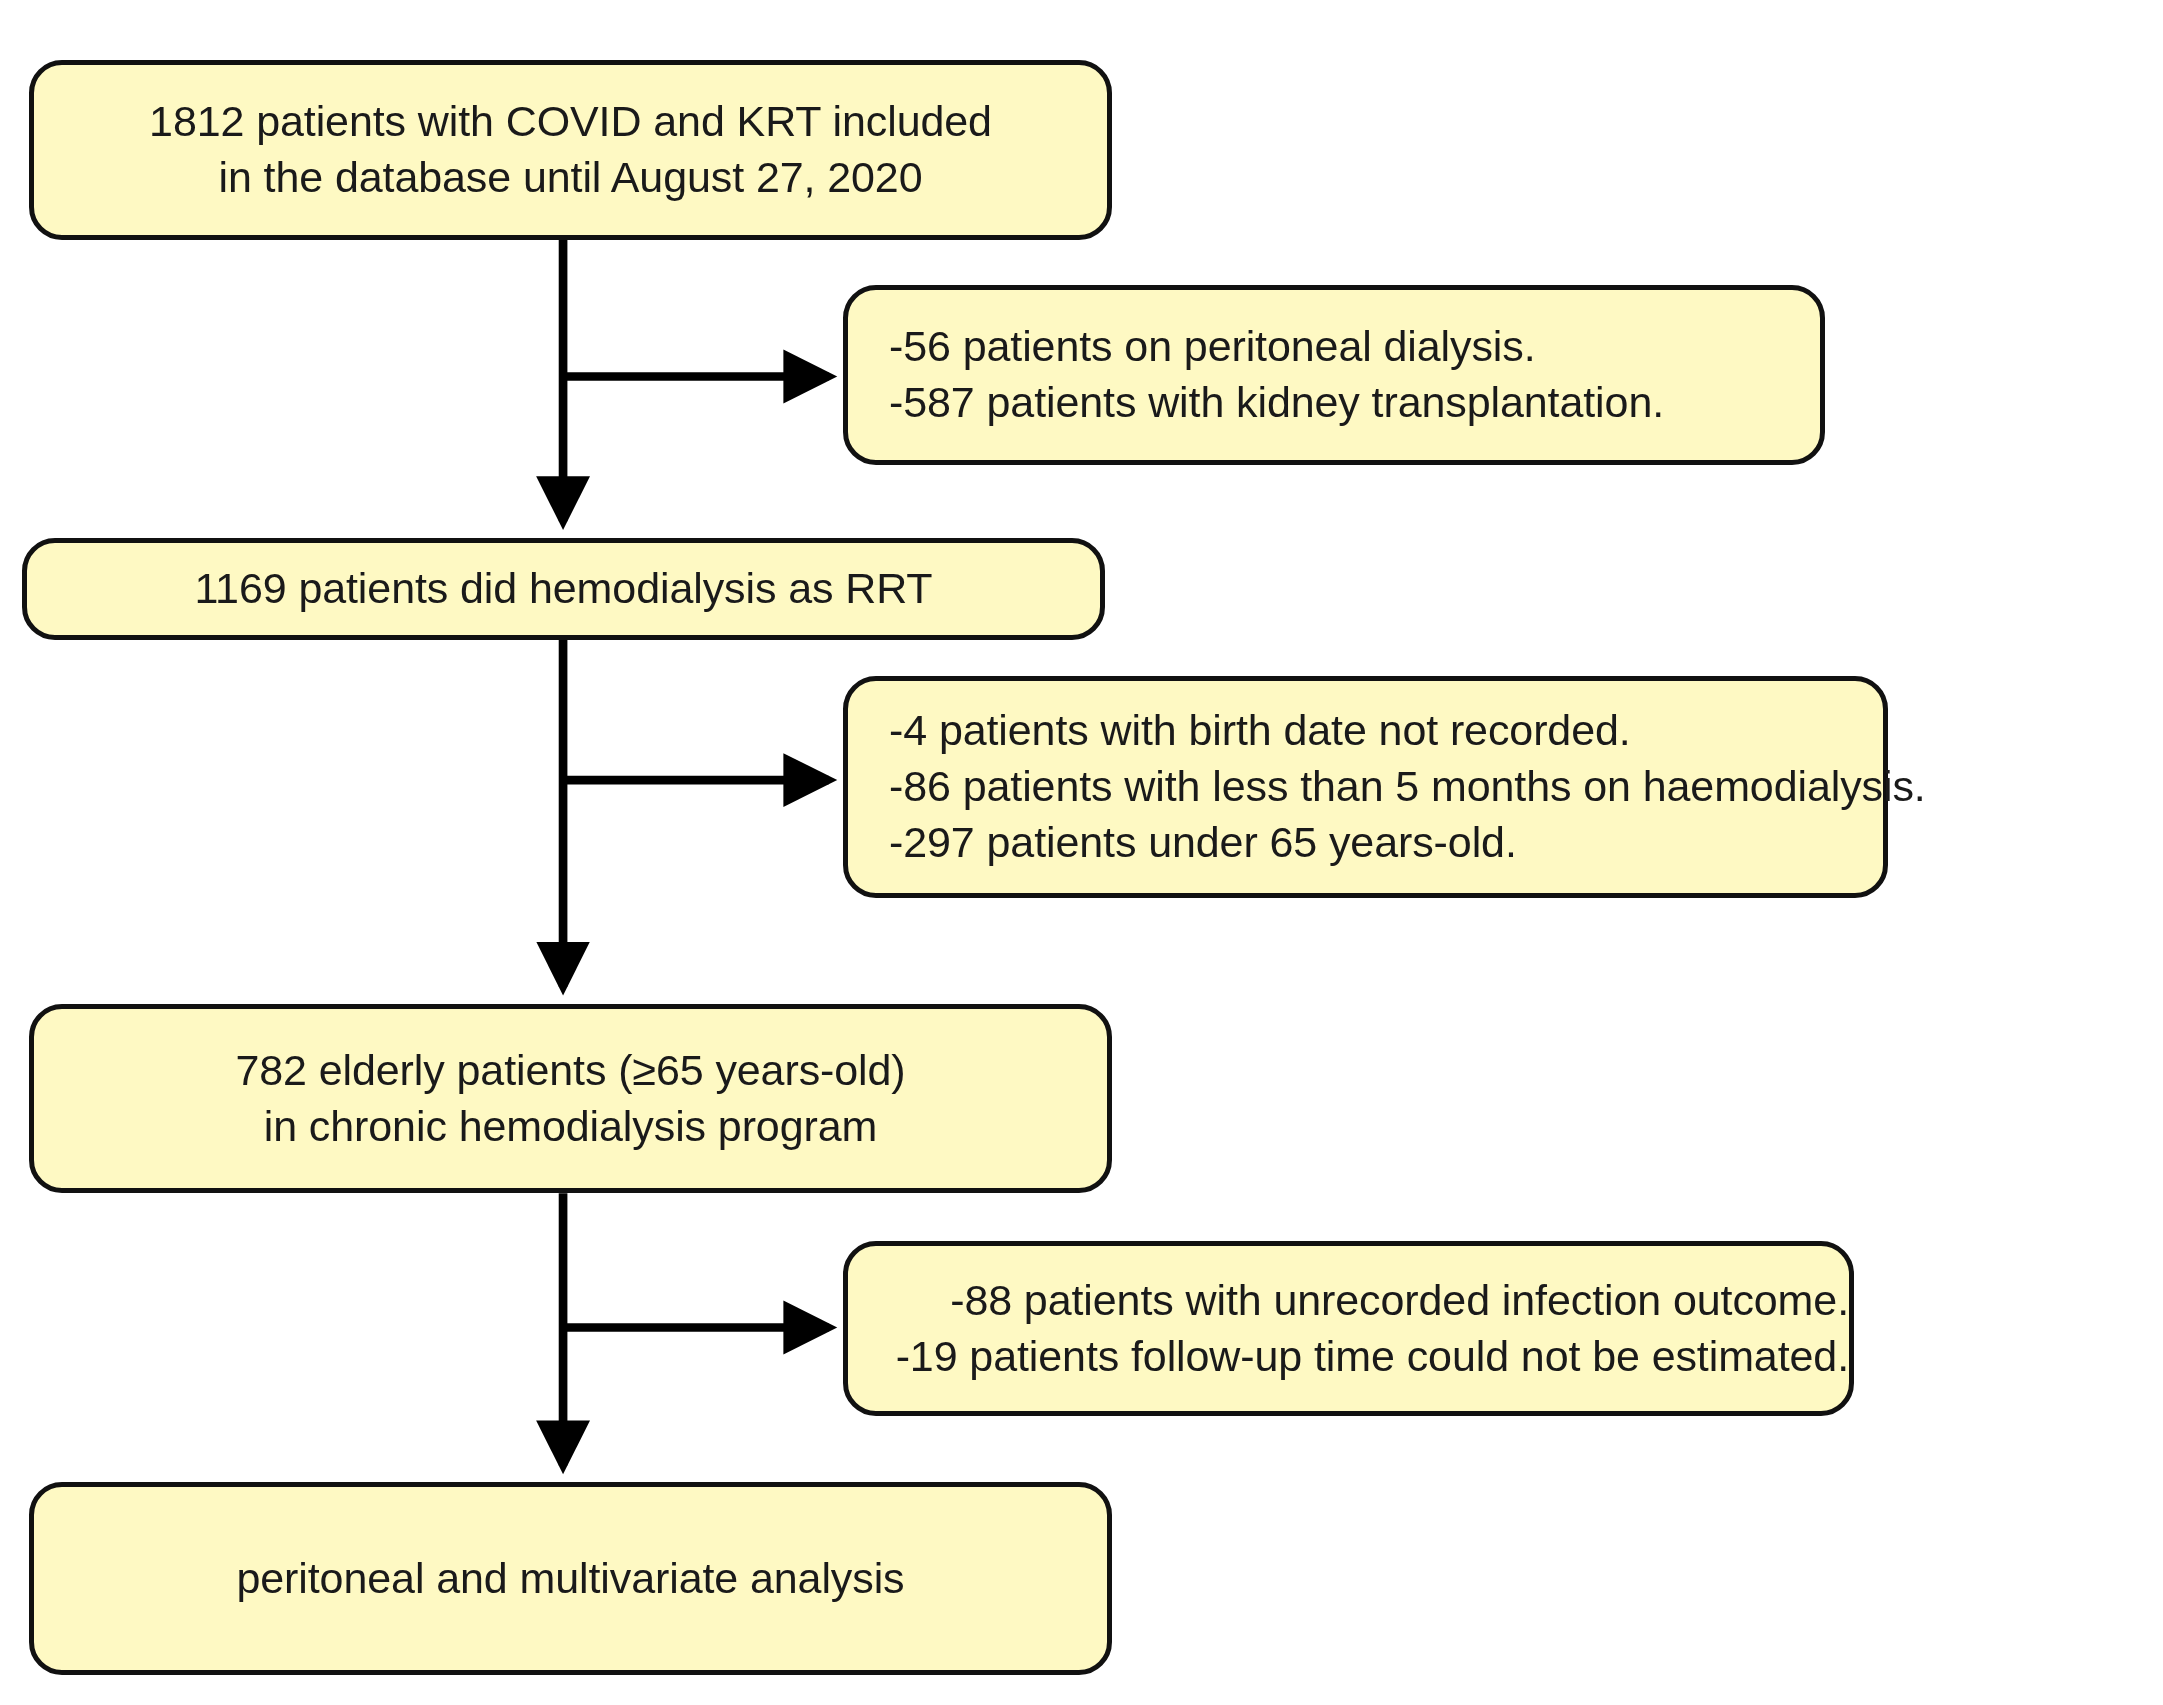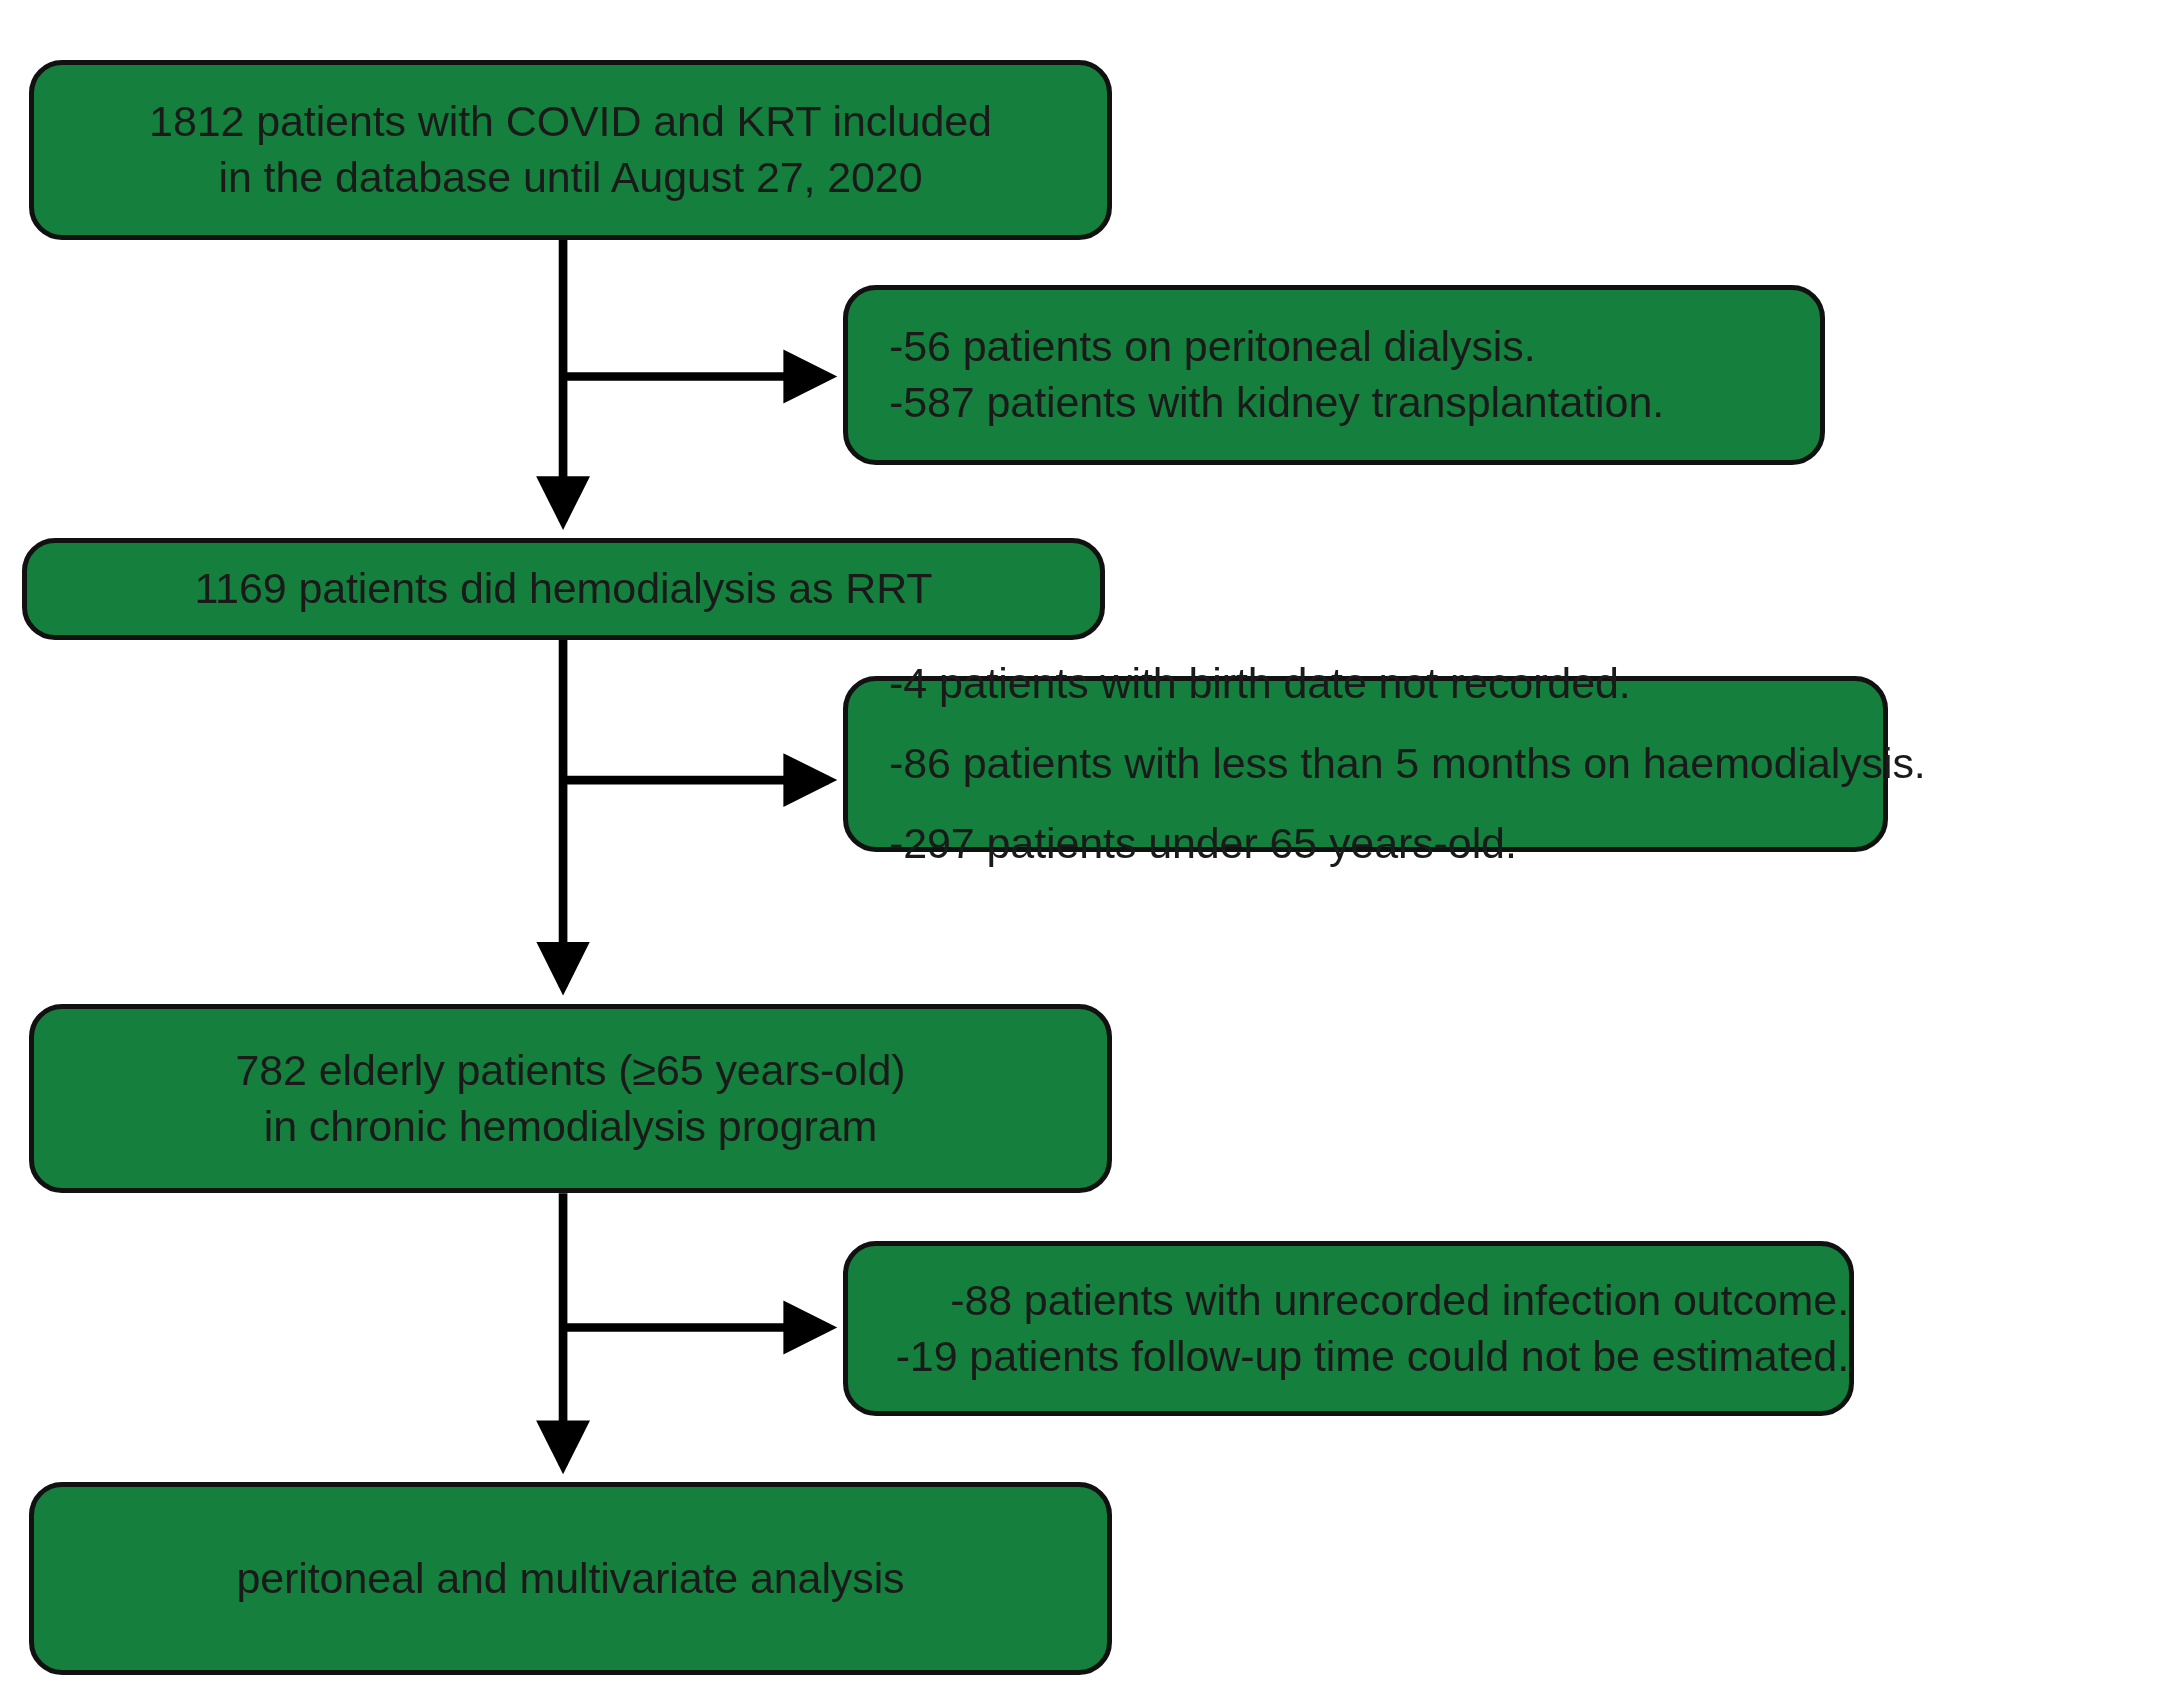--- a/index.html
+++ b/index.html
@@ -20,21 +20,21 @@
   .flow-svg {
     position: absolute;
     left: 0;
     top: 0;
     width: 2164px;
     height: 1705px;
   }
   .node {
     position: absolute;
     box-sizing: border-box;
-    background: #15803d;
+    background: #fef9c3;
     border: 5.8px solid #111111;
     border-radius: 33px;
     display: flex;
     flex-direction: column;
     align-items: center;
     justify-content: center;
     text-align: center;
     color: #1a1a1a;
     font-size: 43px;
     line-height: 1.30;
@@ -50,21 +50,21 @@
     display: block;
     white-space: nowrap;
   }
   
   #node-included   { left: 29px;  top: 60px;   width: 1083px; height: 180px; }
   #node-hd-rrt     { left: 22px;  top: 538px;  width: 1083px; height: 102px; }
   #node-elderly    { left: 29px;  top: 1004px; width: 1083px; height: 189px; }
   #node-final      { left: 29px;  top: 1482px; width: 1083px; height: 193px; }
   
   #node-excl-1     { left: 843px; top: 285px;  width: 982px; height: 180px; }
-  #node-excl-2     { left: 843px; top: 676px;  width: 1045px; height: 176px; gap: 24px; }
+  #node-excl-2     { left: 843px; top: 676px;  width: 1045px; height: 222px; }
   #node-excl-3     { left: 843px; top: 1241px; width: 1011px; height: 175px; align-items: flex-end; }
 </style>
 </head>
 <body>
 
 <div id="canvas">
 
   <svg class="flow-svg" viewBox="0 0 2241 1766" xmlns="http://www.w3.org/2000/svg">
     <defs>
       <marker id="arrowhead" markerWidth="7" markerHeight="7" refX="5.2" refY="3.5" orient="auto" markerUnits="strokeWidth">

